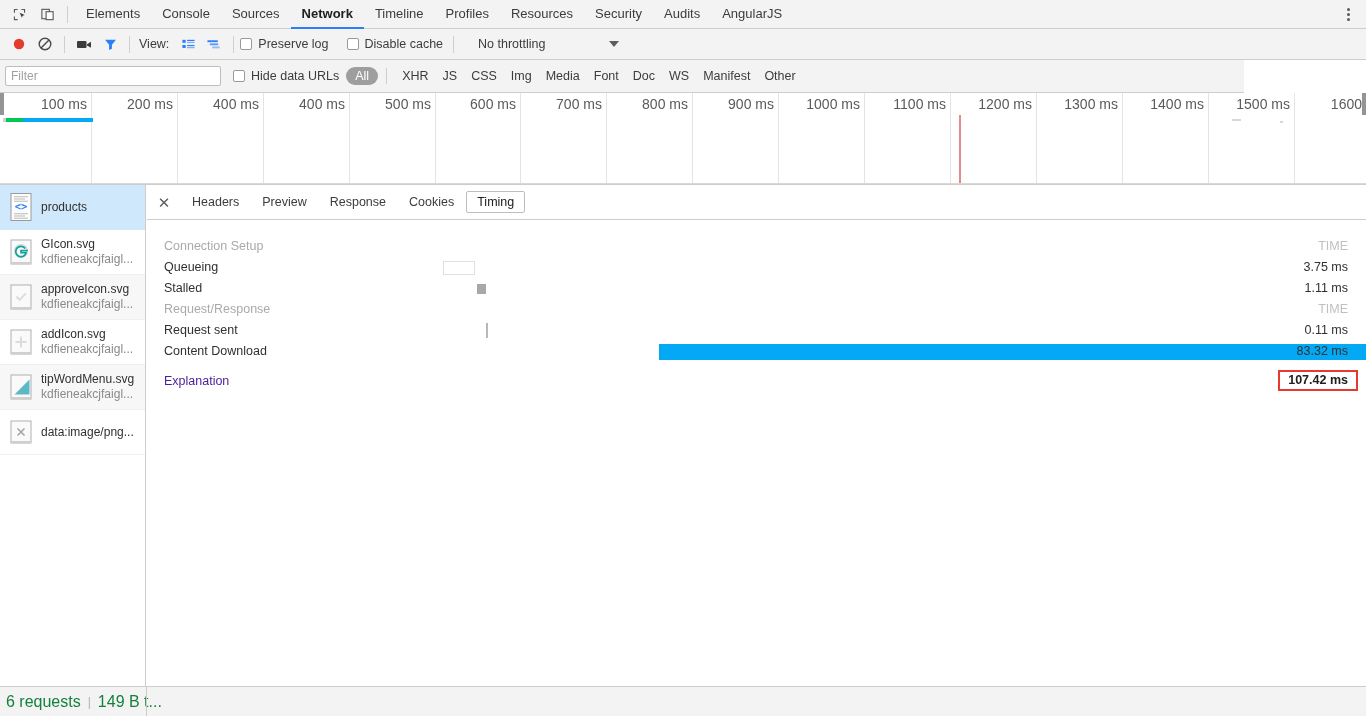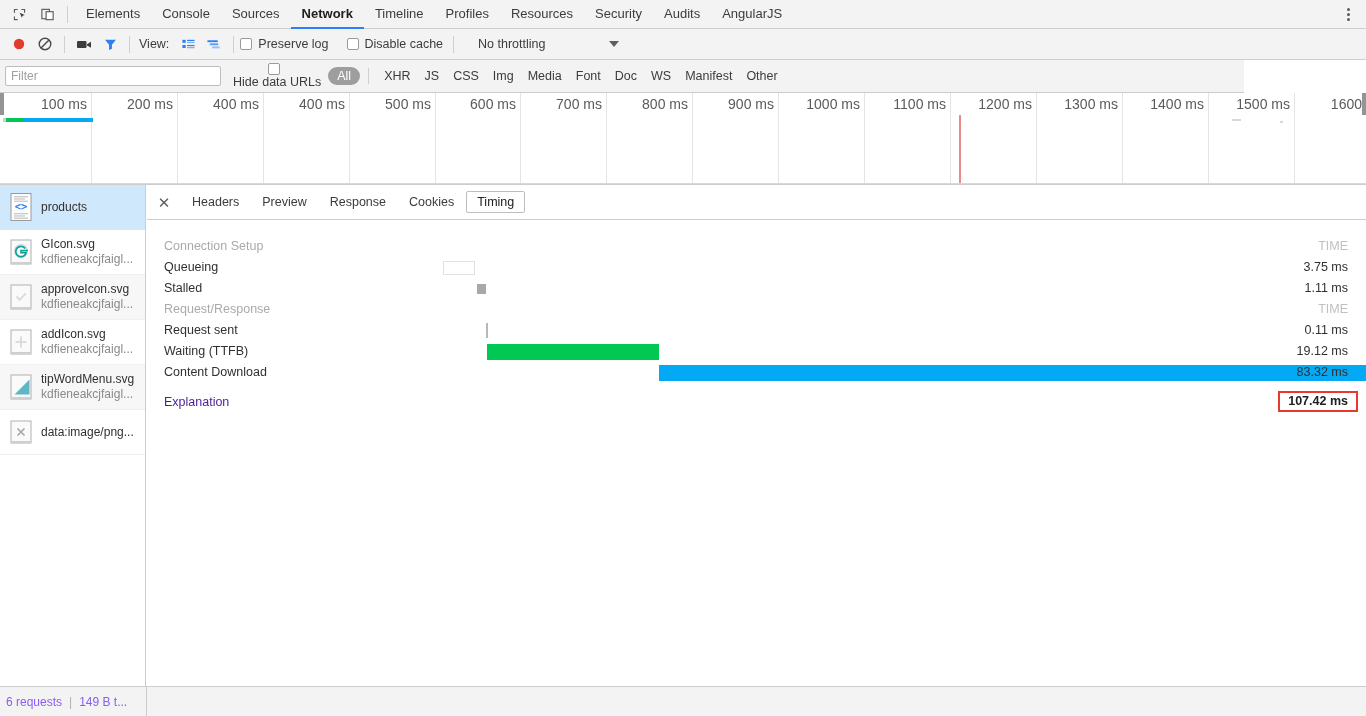--- a/index.html
+++ b/index.html
@@ -88,21 +88,21 @@
     border-bottom: 1px solid #cdcdcd;
     display: flex; align-items: center;
   }
   .filter-input {
     width: 216px; height: 20px; margin-left: 5px;
     border: 1px solid #bdbdbd; border-radius: 2px; background: #fff;
     font-family: "Liberation Sans", sans-serif; font-size: 12px;
     padding: 0 5px; color: #303030; outline: none;
   }
   .filter-input::placeholder { color: #a0a0a0; }
-  .fb-cb { display: flex; align-items: center; margin-left: 12px; cursor: pointer; flex-direction: column; }
+  .fb-cb { display: flex; align-items: center; margin-left: 12px; cursor: pointer; }
   .pill-all {
     background: #9e9e9e; color: #fff; border-radius: 9px;
     padding: 2px 9px; font-size: 12.5px; margin-left: 7px; cursor: pointer;
   }
   .fb-sep { width: 1px; height: 16px; background: #cfcfcf; margin: 0 8px; }
   .ftype { font-size: 12.5px; color: #3c3c3c; padding: 2px 7px; cursor: pointer; }
 
   
   .overview {
     position: absolute; left: 0; top: 93px; width: 1366px; height: 92px;
@@ -219,21 +219,21 @@
     background: #fff;
   }
 
   
   .statusbar {
     position: absolute; left: 0; bottom: 0; width: 1366px; height: 30px;
     background: #f3f3f3; border-top: 1px solid #cdcdcd;
     display: flex; align-items: center;
   }
   .sb-cell {
-    font-size: 12px; color: #8b5cf6; padding-left: 6px;
+    font-size: 16px; color: #15803d; padding-left: 6px;
   }
   .sb-sep { color: #b0b0b0; margin: 0 7px; }
   .sb-edge {
     position: absolute; left: 146px; top: 0; width: 1px; height: 30px; background: #cdcdcd;
   }
   svg { display: block; }
 </style>
 </head>
 <body>
 
@@ -552,25 +552,20 @@
         <div class="tm-lbl group">Request/Response</div>
         <div class="tm-time group">TIME</div>
       </div>
 
       <div class="tm-row">
         <div class="tm-lbl">Request sent</div>
         <div class="tm-bar bar-sent" style="left:339px; width:2px; top:3px; height:15px;"></div>
         <div class="tm-time">0.11 ms</div>
       </div>
 
-      <div class="tm-row">
-        <div class="tm-lbl">Waiting (TTFB)</div>
-        <div class="tm-bar bar-wait" style="left:340px; width:172px; top:3px; height:16px;"></div>
-        <div class="tm-time">19.12 ms</div>
-      </div>
 
       <div class="tm-row">
         <div class="tm-lbl">Content Download</div>
         <div class="tm-bar bar-dl" style="left:512px; width:748px; top:3px; height:16px;"></div>
         <div class="tm-time">83.32 ms</div>
       </div>
 
       <div class="tm-total-row">
         <a class="explanation">Explanation</a>
         <div class="total-box">107.42 ms</div>

